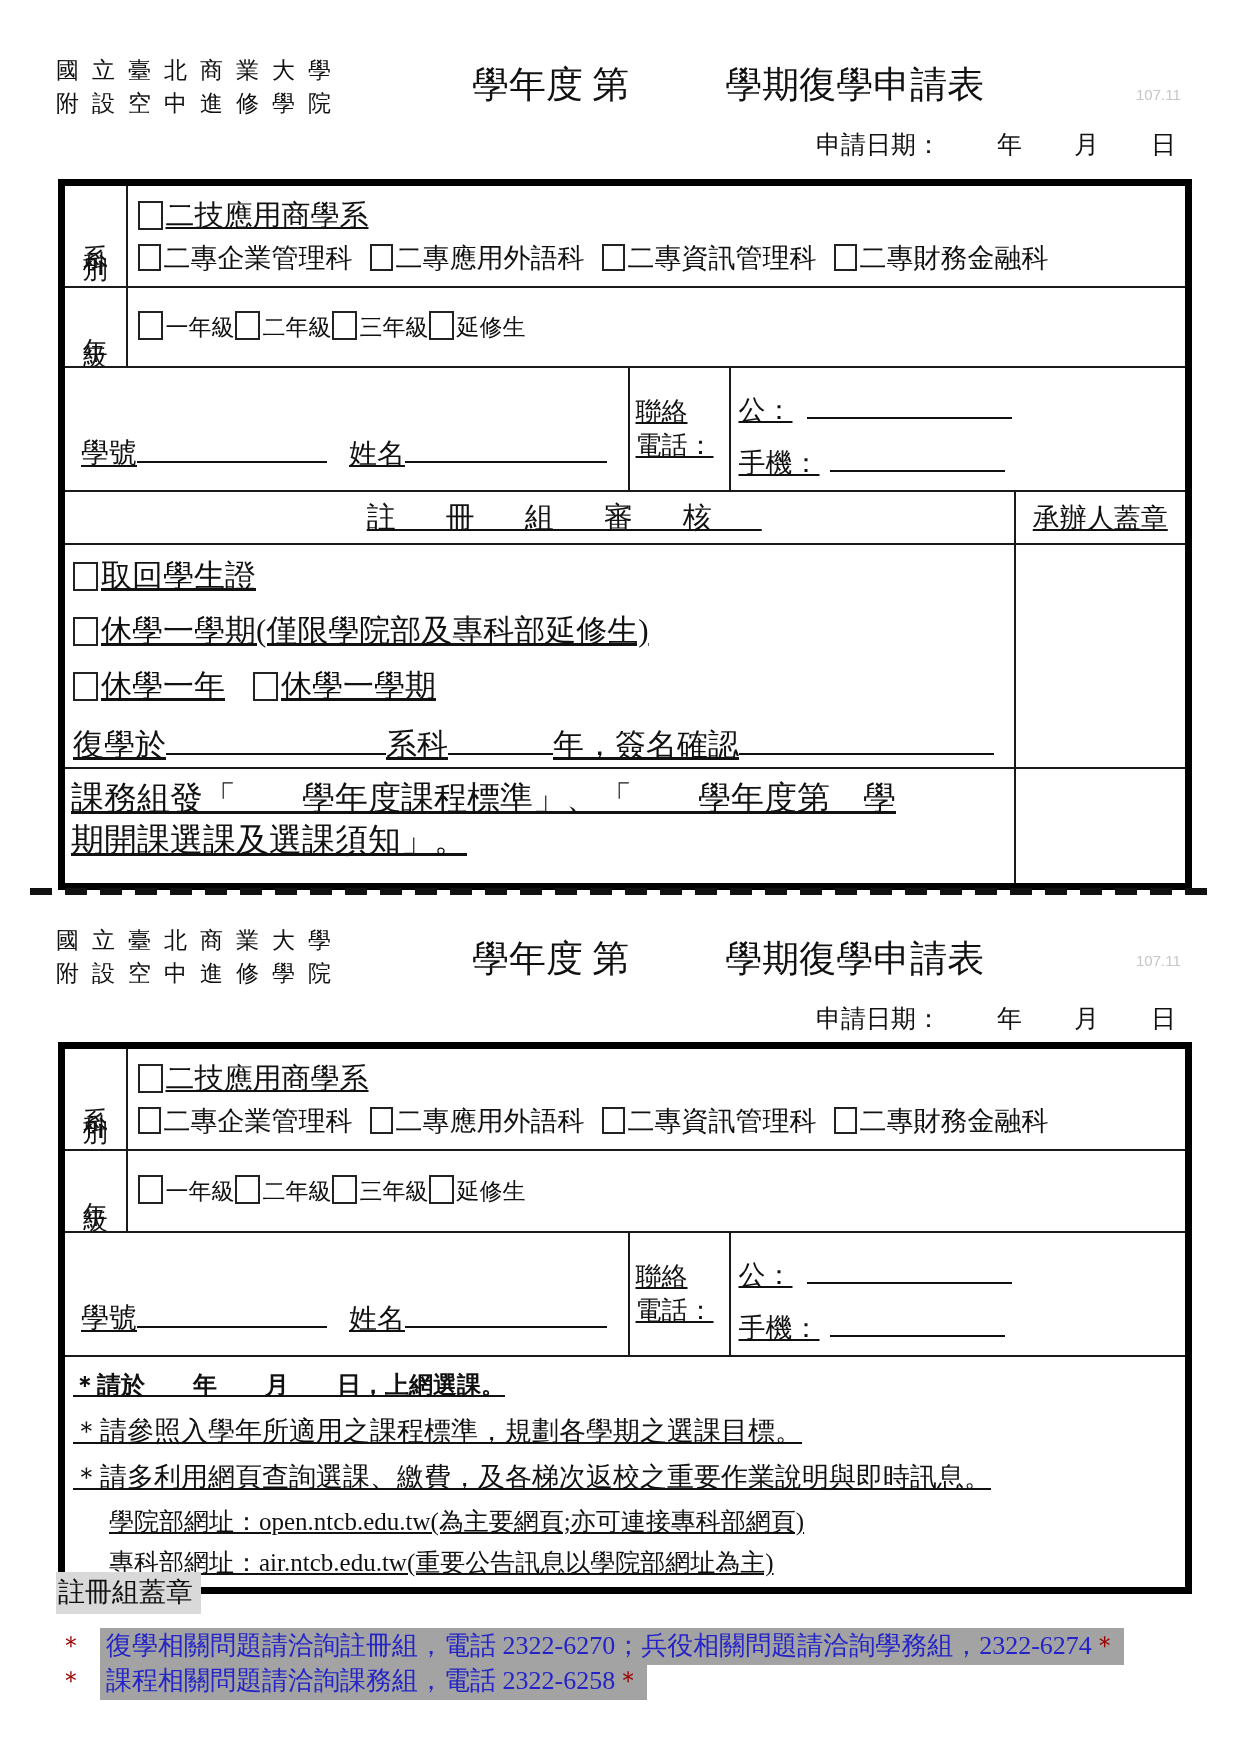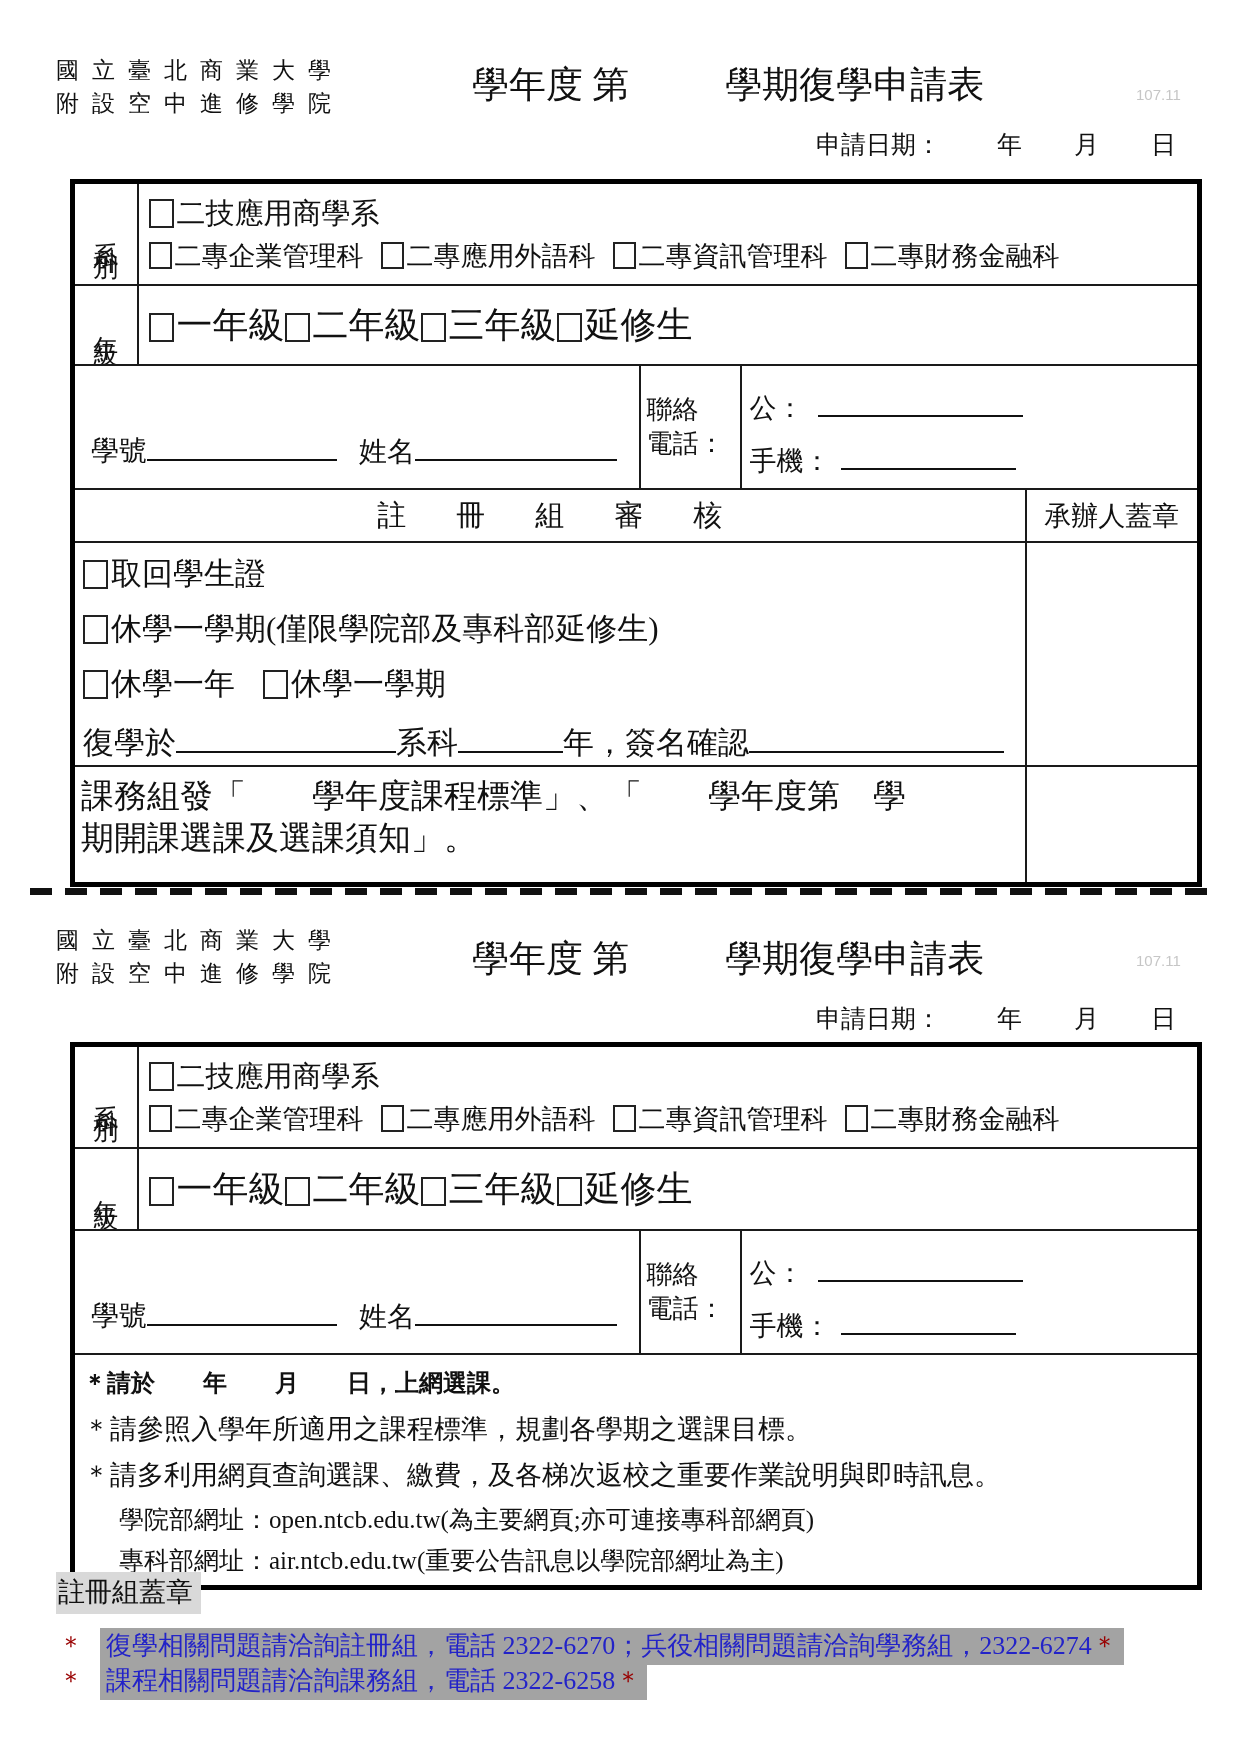--- a/index.html
+++ b/index.html
@@ -14,32 +14,32 @@
   .school.top{top:54px;} .school.bot{top:924px;}
   .title{position:absolute;left:472px;font-size:37px;white-space:nowrap;}
   .title.top{top:60px;} .title.bot{top:934px;}
   .title .t2{margin-left:96px;}
   .version{position:absolute;left:1136px;font-size:15px;color:#c6c6c6;font-family:"Liberation Sans","DejaVu Sans",sans-serif;}
   .version.top{top:86px;} .version.bot{top:952px;}
   .date-line{position:absolute;right:60px;font-size:25px;white-space:nowrap;}
   .date-line.top{top:128px;} .date-line.bot{top:1002px;}
   .date-line .dy{margin-left:56px;} .date-line .dm{margin-left:52px;} .date-line .dd{margin-left:52px;}
   
-  table.form{position:absolute;left:70px;border-collapse:collapse;table-layout:fixed;width:1127px;border:5px solid #000000;}
+  table.form{position:absolute;left:58px;border-collapse:collapse;table-layout:fixed;width:1127px;border:7px solid #000000;text-decoration:underline;}
   table.form.top{top:179px;} table.form.bot{top:1042px;}
   table.form td{border:2px solid #1a1a1a;padding:0;vertical-align:middle;overflow:hidden;}
   .label-cell{text-align:center;}
   .v-label{writing-mode:vertical-rl;text-orientation:upright;font-size:25px;letter-spacing:7px;margin:0 auto;display:inline-block;}
   .cb{display:inline-block;width:25px;height:29px;border:2px solid #222;vertical-align:-5px;margin-right:3px;background:#fff;box-sizing:border-box;}
   .cb.sm{width:23px;height:27px;vertical-align:-4px;}
   .bl{display:inline-block;border-bottom:2px solid #111;height:1.05em;vertical-align:baseline;}
   .dept-line1{font-size:29px;margin:10px 0 4px 10px;}
   .dept-line2{font-size:27px;margin:0 0 10px 10px;white-space:nowrap;}
   .dept-line2 .opt{margin-right:17px;display:inline-block;}
-  .grade-line{font-size:36px;margin-left:10px;}
+  .grade-line{font-size:23px;margin-left:10px;}
   .grade-line .opt{display:inline-block;}
   .id-cell-inner{font-size:28px;padding:60px 0 14px 16px;white-space:nowrap;}
   .contact-cell-inner{font-size:26px;line-height:34px;padding-left:6px;}
   .phone-cell-inner{font-size:27px;padding:16px 0 0 8px;line-height:53px;white-space:nowrap;}
   .audit-header{font-size:29px;text-align:center;letter-spacing:50px;text-indent:50px;white-space:nowrap;}
   .stamp-header{font-size:27px;text-align:center;}
   .audit-cell-inner{padding:10px 0 0 8px;}
   .chk-line{font-size:31px;margin:0 0 13px 0;white-space:nowrap;}
   .chk-line .gap2{margin-left:28px;}
   .resume-line{font-size:31px;margin-top:4px;white-space:nowrap;}

